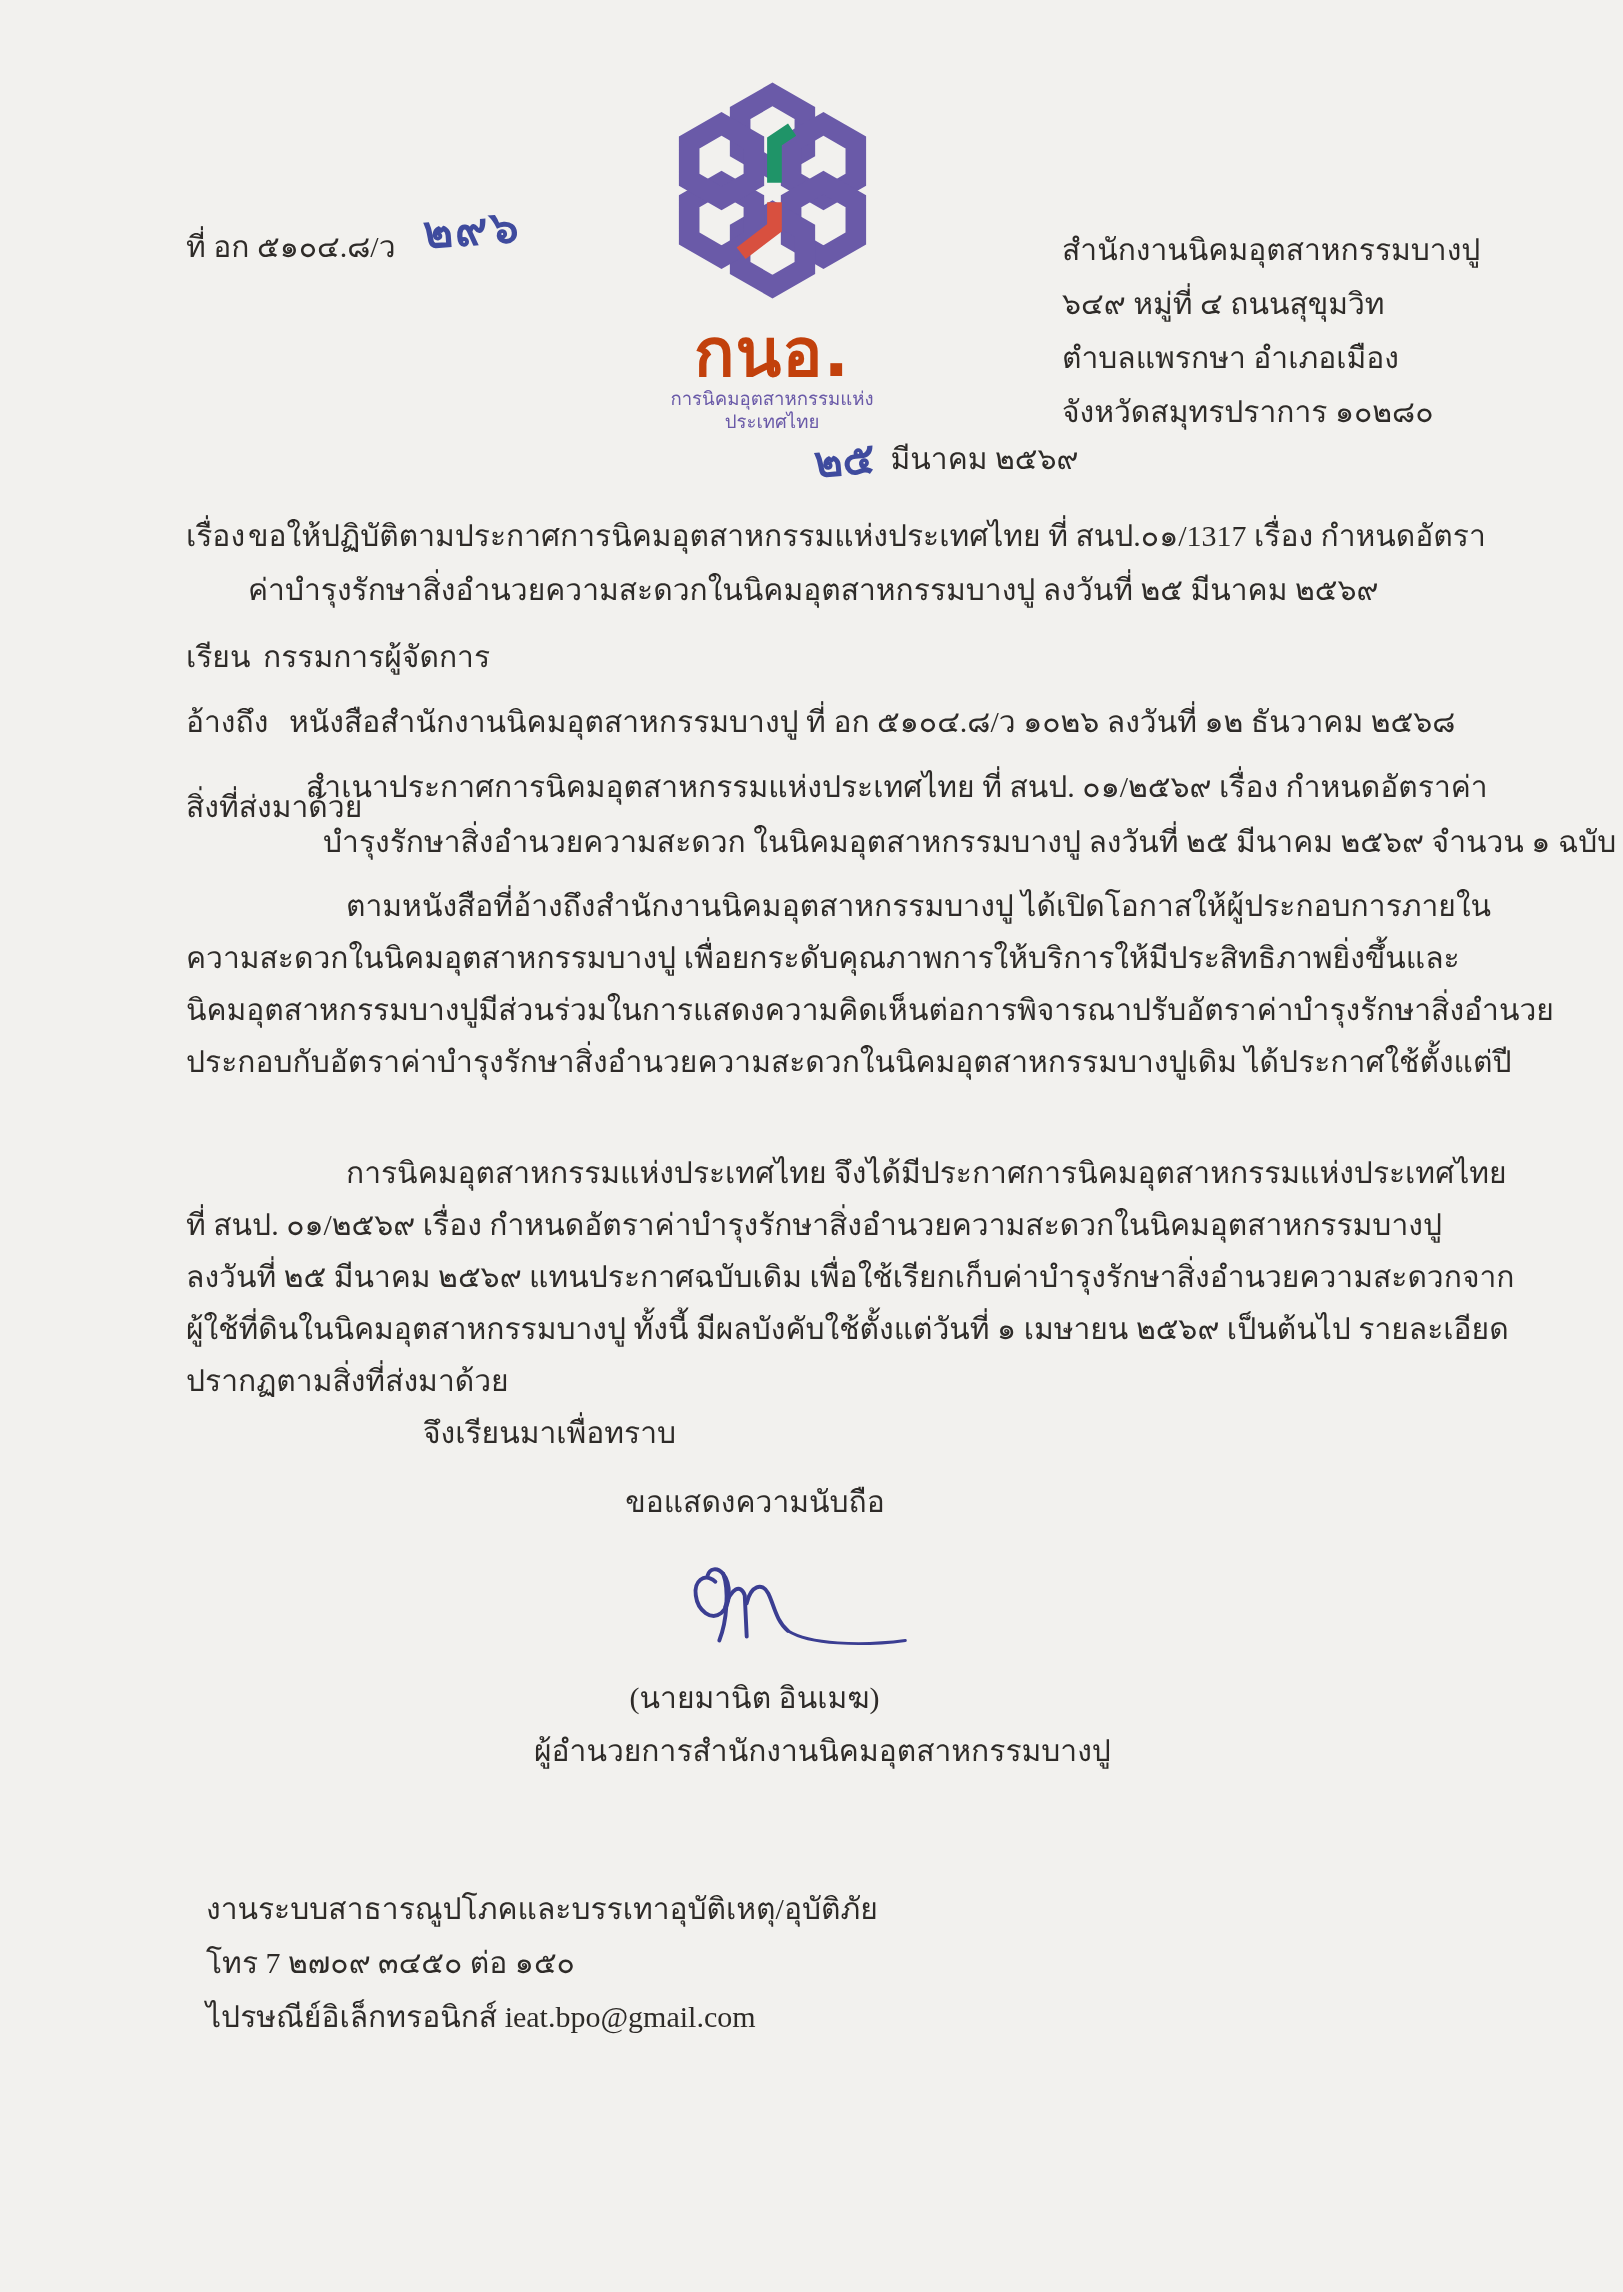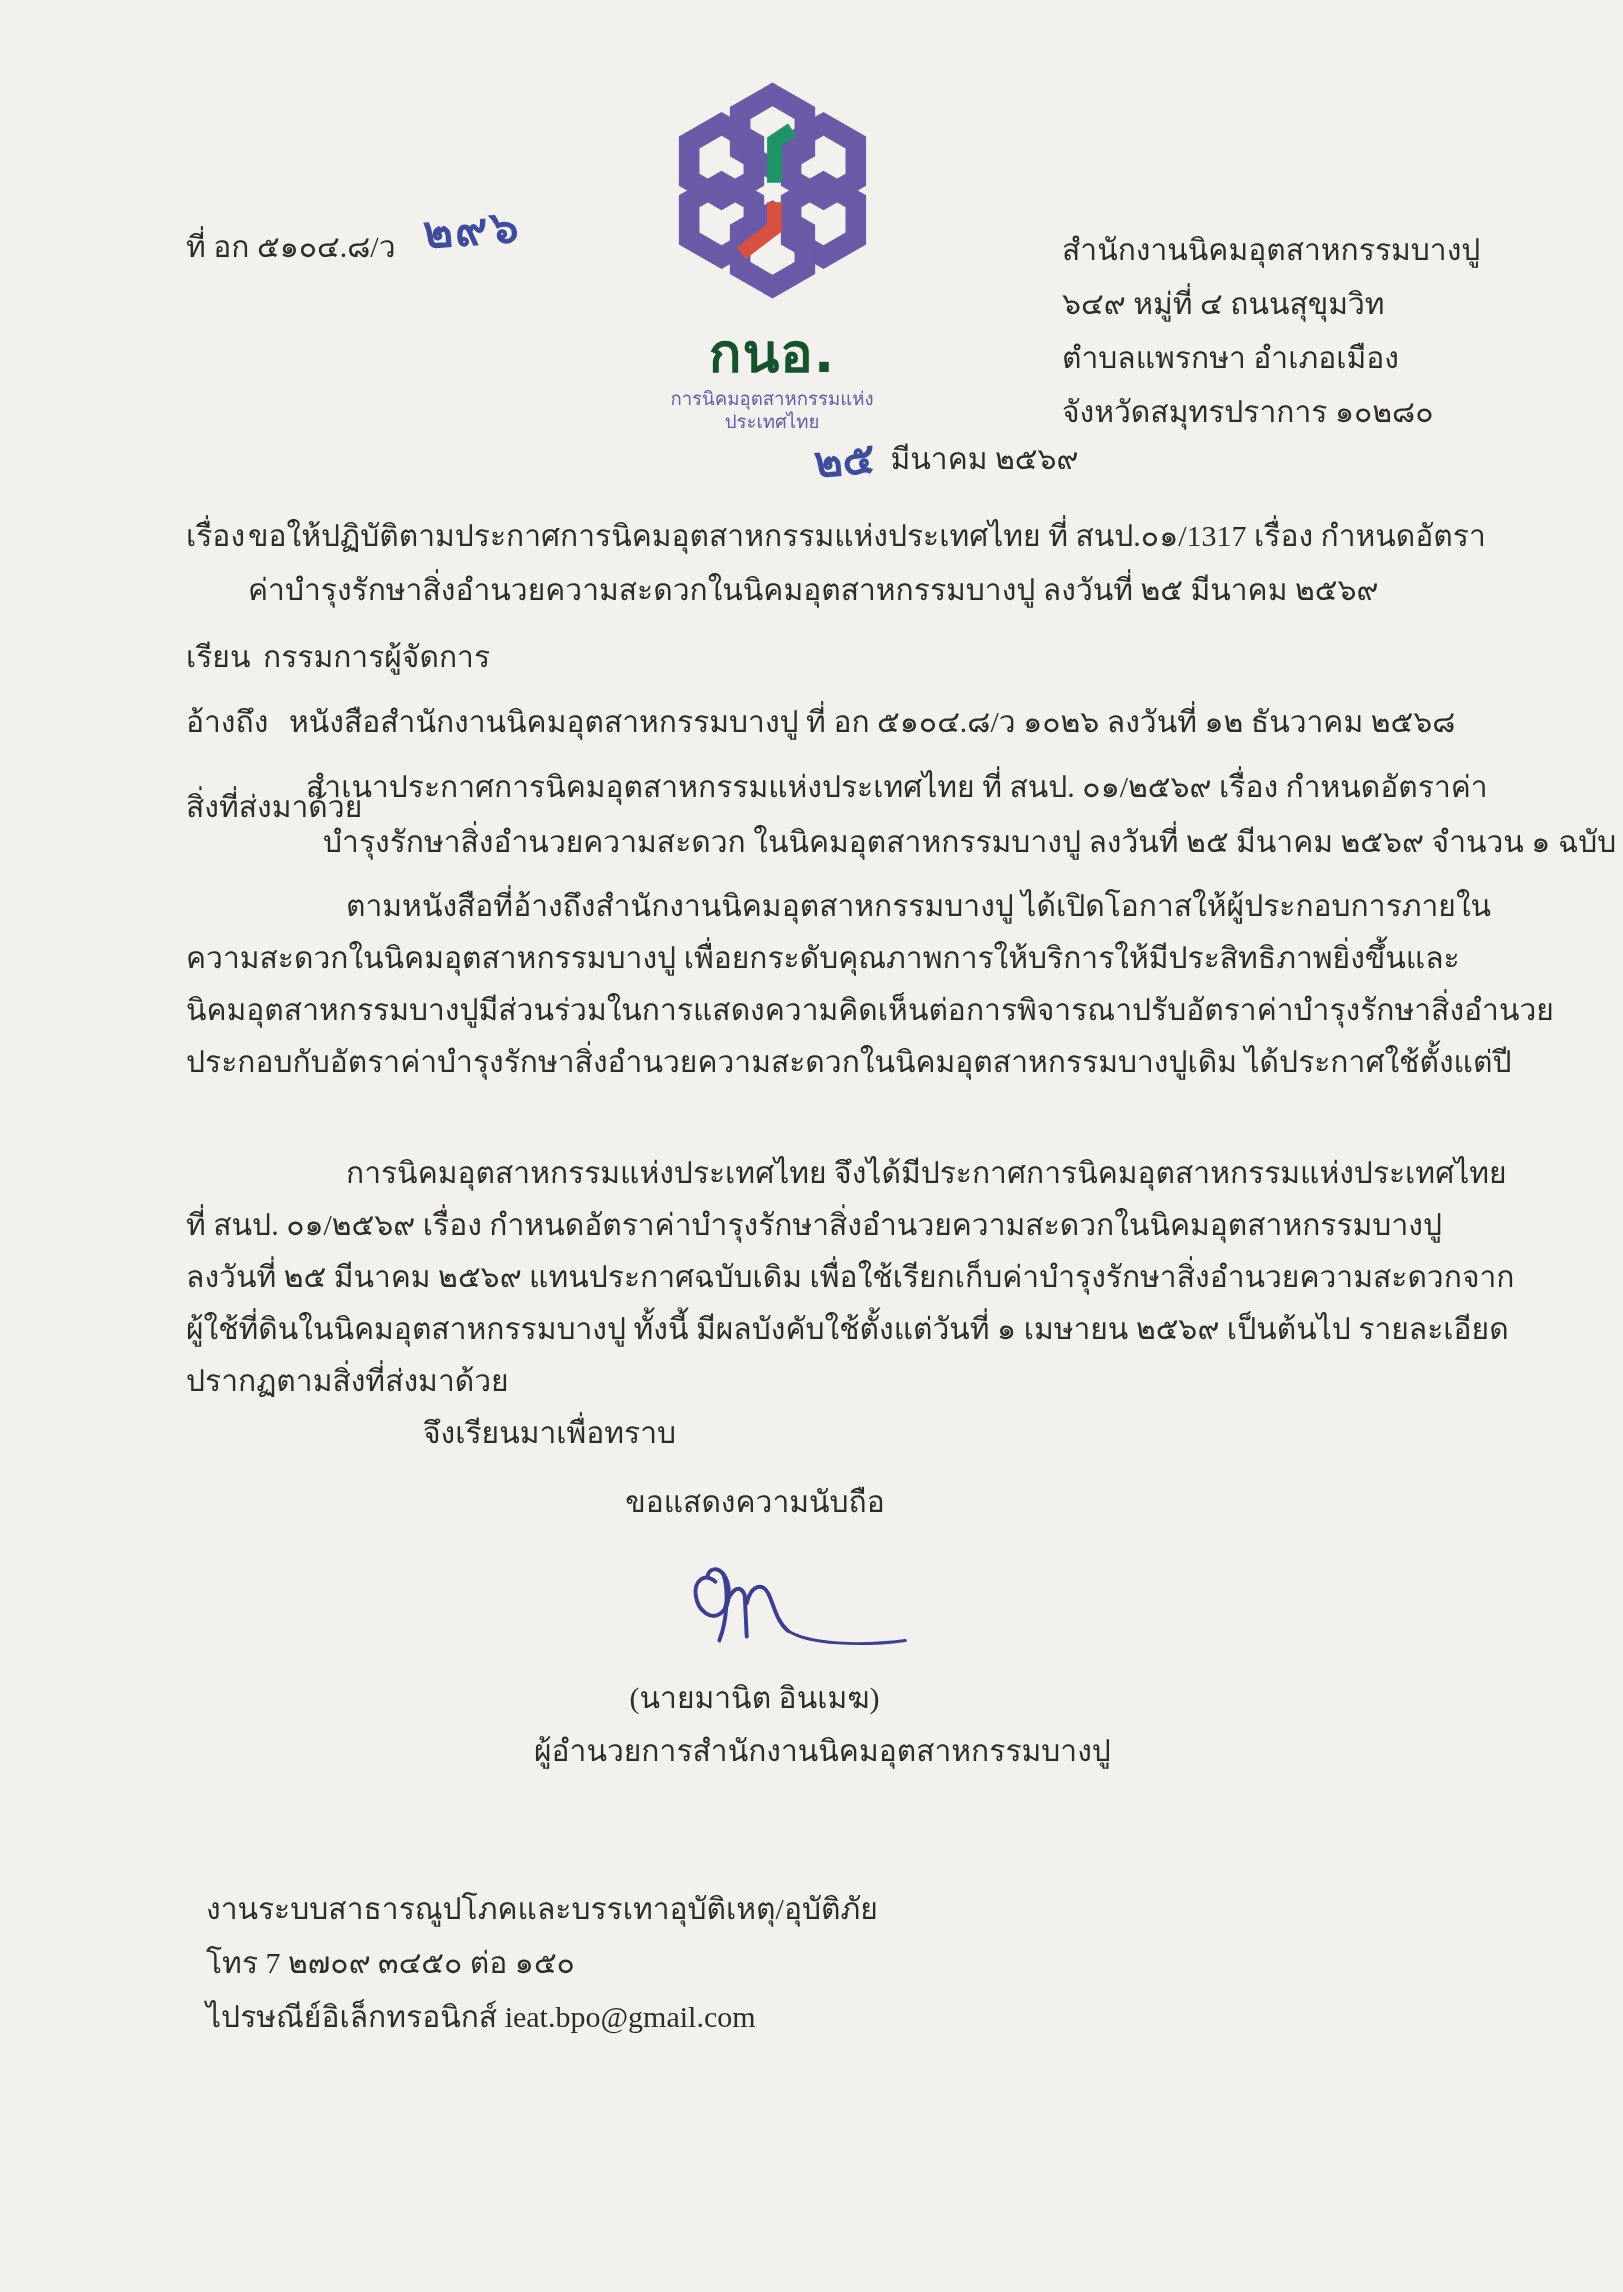--- a/index.html
+++ b/index.html
@@ -16,21 +16,21 @@
     font-family:"DejaVu Sans","Liberation Sans",sans-serif;
     color:#3f4b9e;
     font-weight:bold;
   }
   
   .ref-line{left:186px;top:227px;}
   .ref-hand{position:absolute;left:423px;top:210px;font-size:45px;transform:rotate(-4deg);letter-spacing:2px;}
   .logo-wrap{position:absolute;left:635px;top:67px;width:274px;text-align:center;}
   .logo-abbr{
     font-family:"DejaVu Sans","Liberation Sans",sans-serif;
-    font-weight:bold;font-size:54px;line-height:63px;color:#14532d;letter-spacing:1px;margin-top:3.9px;
+    font-weight:bold;font-size:67px;line-height:63px;color:#c2410c;letter-spacing:1px;margin-top:3.9px;
   }
   .logo-sub{
     font-family:"DejaVu Sans","Liberation Sans",sans-serif;
     font-size:18.6px;line-height:23.5px;color:#6a5aa8;margin-top:2px;
   }
   .addr{left:1062px;top:223px;line-height:54px;white-space:nowrap;}
   .addr div{height:54px;}
   .date-line{left:814px;top:439px;}
   .date-day{font-size:43px;transform:rotate(-5deg);display:inline-block;margin-right:15.7px;vertical-align:-5.9px;}
   .para{position:absolute;left:186px;font-size:30px;line-height:52px;white-space:nowrap;}

